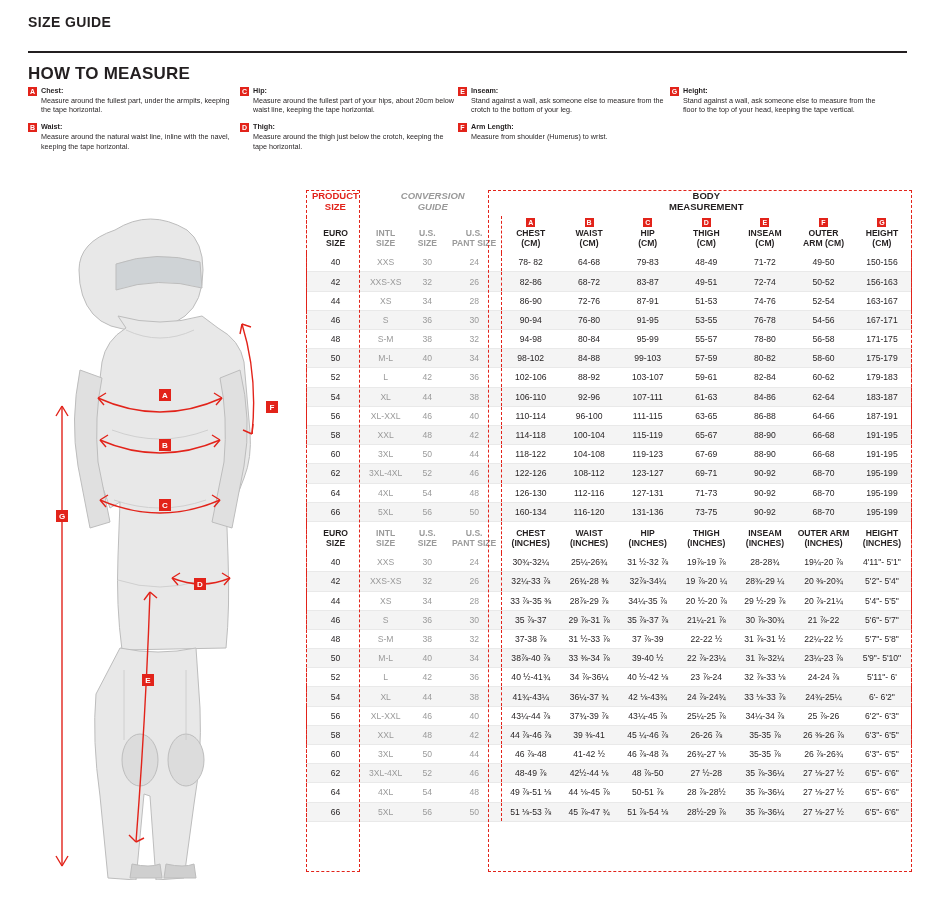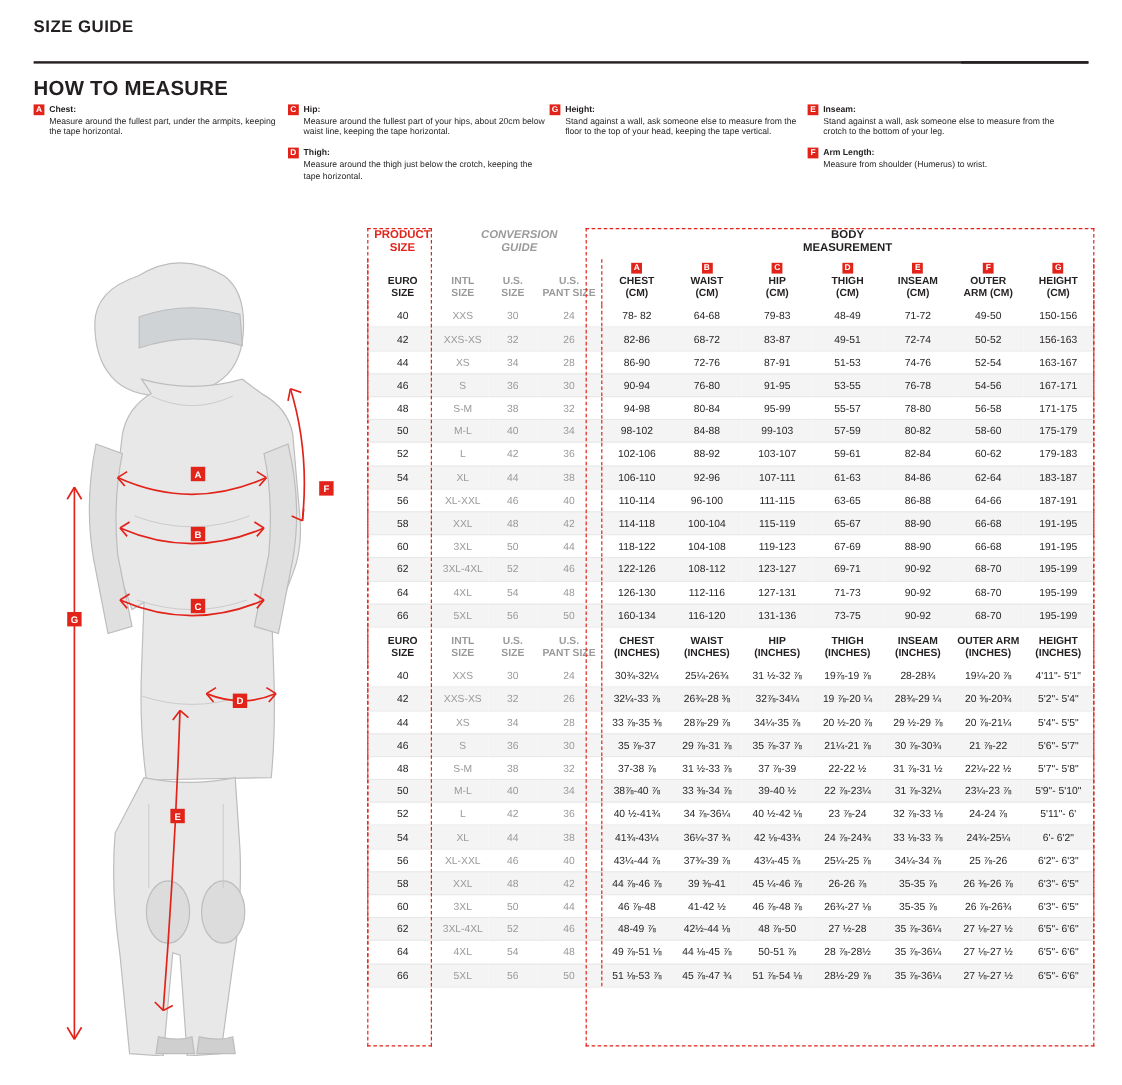--- a/index.html
+++ b/index.html
@@ -122,61 +122,68 @@
 
   <div class="how-title">HOW TO MEASURE</div>
 
   <div class="notes">
     <div class="note-col c1">
       <div class="note">
         <span class="badge">A</span>
         <div class="note-body">
           <b>Chest:</b><br>
           <span>Measure around the fullest part, under the armpits, keeping the tape horizontal.</span>
+        </div>
+      </div>
+      <div class="note">
+        <span class="badge">B</span>
+        <div class="note-body">
+          <b>Waist:</b><br>
+          <span>Measure around the natural waist line, inline with the navel, keeping the tape horizontal.</span>
         </div>
       </div>
     </div>
     <div class="note-col c2">
       <div class="note">
         <span class="badge">C</span>
         <div class="note-body">
           <b>Hip:</b><br>
           <span>Measure around the fullest part of your hips, about 20cm below waist line, keeping the tape horizontal.</span>
         </div>
       </div>
       <div class="note">
         <span class="badge">D</span>
         <div class="note-body">
           <b>Thigh:</b><br>
           <span>Measure around the thigh just below the crotch, keeping the tape horizontal.</span>
         </div>
       </div>
     </div>
-    <div class="note-col c4">
-      <div class="note">
-        <span class="badge">G</span>
-        <div class="note-body">
-          <b>Height:</b><br>
-          <span>Stand against a wall, ask someone else to measure from the floor to the top of your head, keeping the tape vertical.</span>
-        </div>
-      </div>
-    </div>
     <div class="note-col c3">
       <div class="note">
         <span class="badge">E</span>
         <div class="note-body">
           <b>Inseam:</b><br>
           <span>Stand against a wall, ask someone else to measure from the crotch to the bottom of your leg.</span>
         </div>
       </div>
       <div class="note">
         <span class="badge">F</span>
         <div class="note-body">
           <b>Arm Length:</b><br>
           <span>Measure from shoulder (Humerus) to wrist.</span>
+        </div>
+      </div>
+    </div>
+    <div class="note-col c4">
+      <div class="note">
+        <span class="badge">G</span>
+        <div class="note-body">
+          <b>Height:</b><br>
+          <span>Stand against a wall, ask someone else to measure from the floor to the top of your head, keeping the tape vertical.</span>
         </div>
       </div>
     </div>
   </div>
 
   <div class="figure">
     <svg width="280" height="680" viewBox="0 0 280 680">
       <g stroke="#bdbdbd" fill="#e8e8e8" stroke-width="1">
 
         <path d="M95 30 q35 -22 72 0 q16 12 16 40 q0 32 -18 46 q-18 14 -48 14 q-30 0 -44 -16 q-14 -16 -14 -44 q0 -28 36 -40 z"></path>

